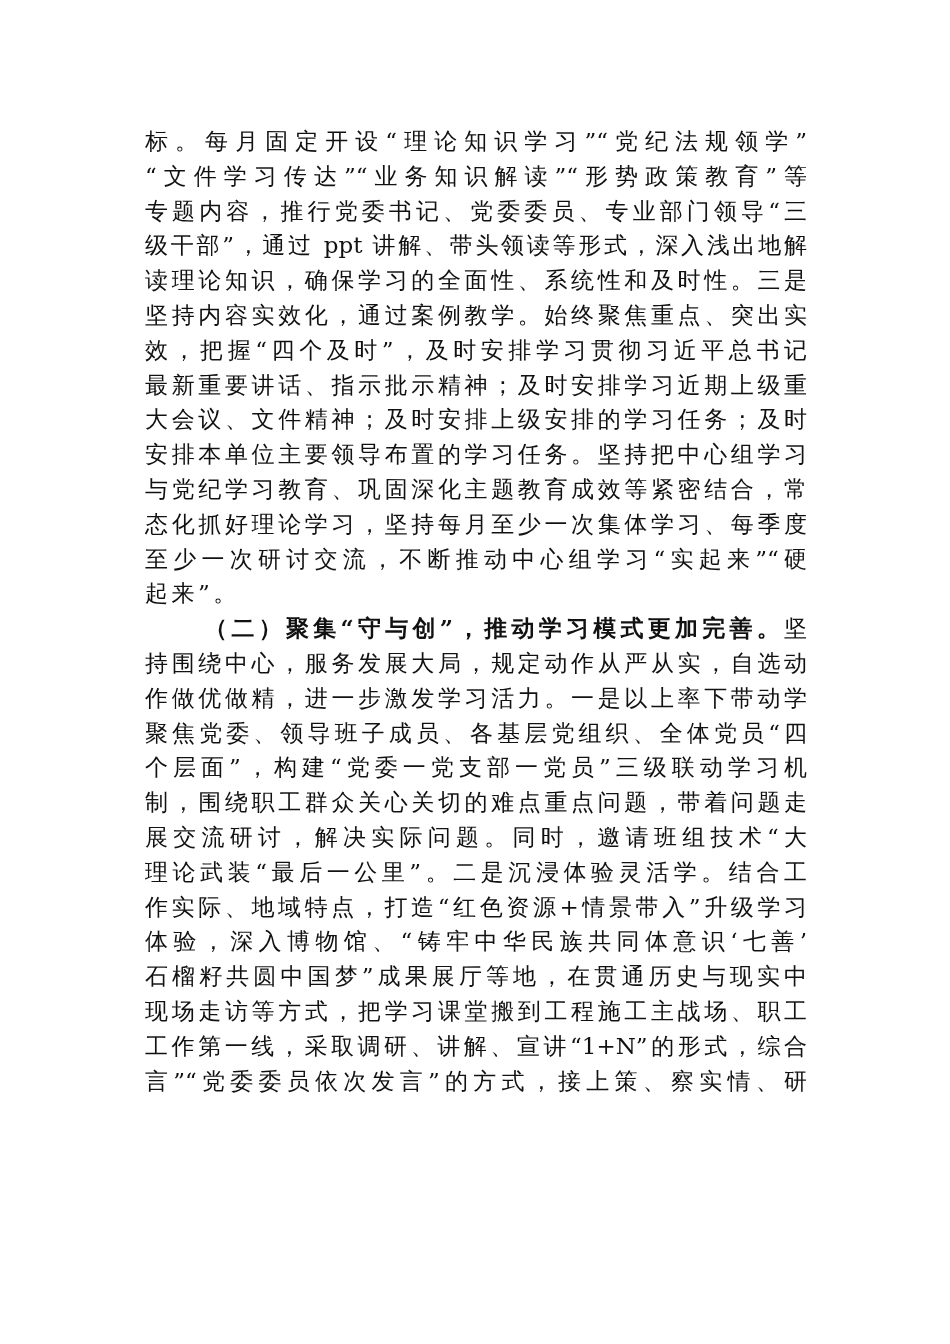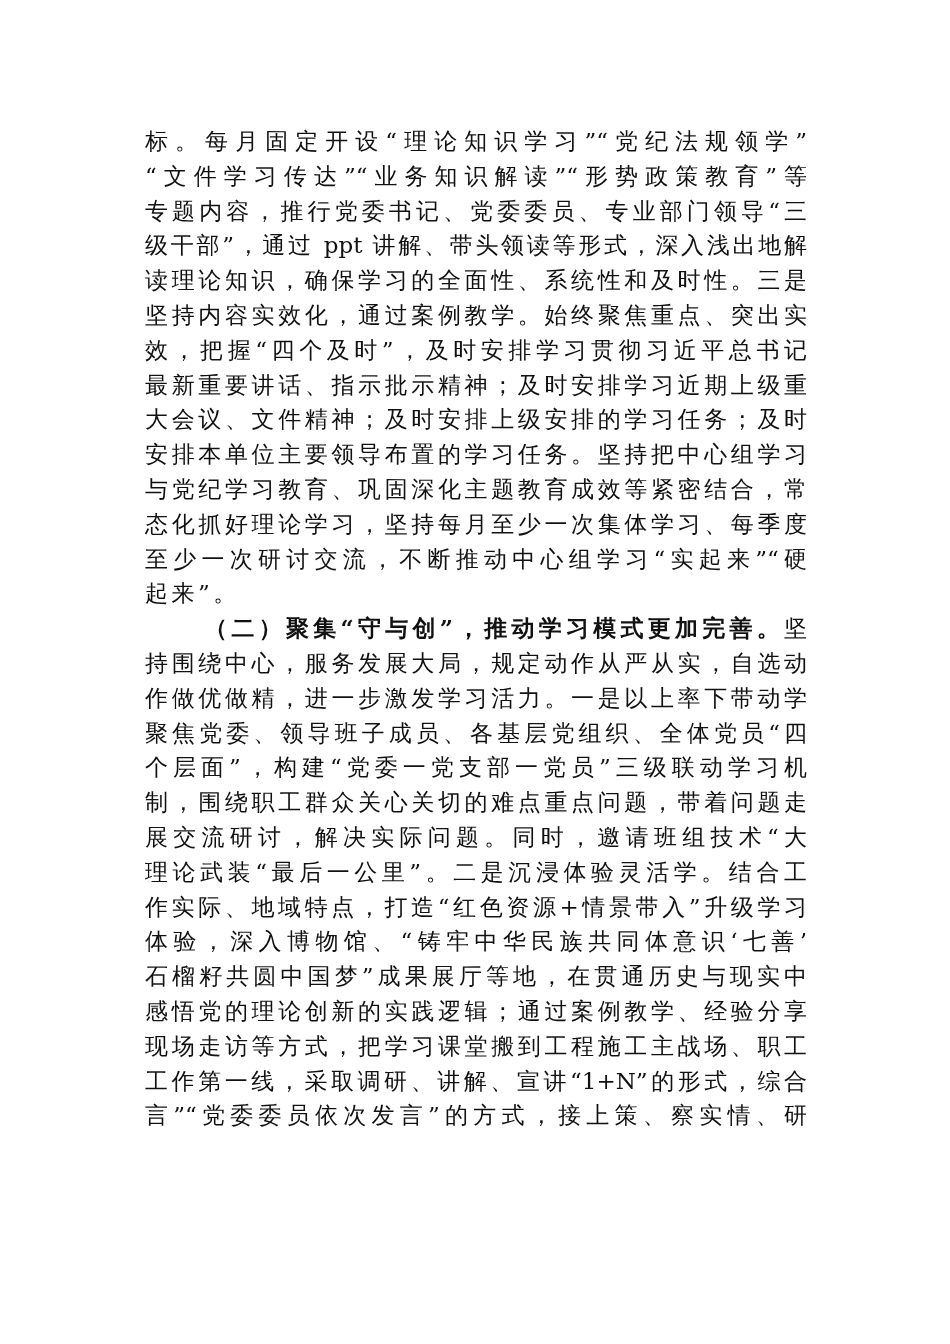--- a/index.html
+++ b/index.html
@@ -67,17 +67,16 @@
   <div class="line">持围绕中心，服务发展大局，规定动作从严从实，自选动</div>
   <div class="line">作做优做精，进一步激发学习活力。一是以上率下带动学</div>
   <div class="line">聚焦党委、领导班子成员、各基层党组织、全体党员“四</div>
   <div class="line">个层面”，构建“党委一党支部一党员”三级联动学习机</div>
   <div class="line">制，围绕职工群众关心关切的难点重点问题，带着问题走</div>
   <div class="line">展交流研讨，解决实际问题。同时，邀请班组技术“大</div>
   <div class="line">理论武装“最后一公里”。二是沉浸体验灵活学。结合工</div>
   <div class="line">作实际、地域特点，打造“红色资源+情景带入”升级学习</div>
   <div class="line">体验，深入博物馆、“铸牢中华民族共同体意识‘七善’</div>
   <div class="line">石榴籽共圆中国梦”成果展厅等地，在贯通历史与现实中</div>
-  <div class="line">感悟党的理论创新的实践逻辑；通过案例教学、经验分享</div>
   <div class="line">现场走访等方式，把学习课堂搬到工程施工主战场、职工</div>
   <div class="line">工作第一线，采取调研、讲解、宣讲“1+N”的形式，综合</div>
   <div class="line">言”“党委委员依次发言”的方式，接上策、察实情、研</div>
 </div>
 
 </body></html>

